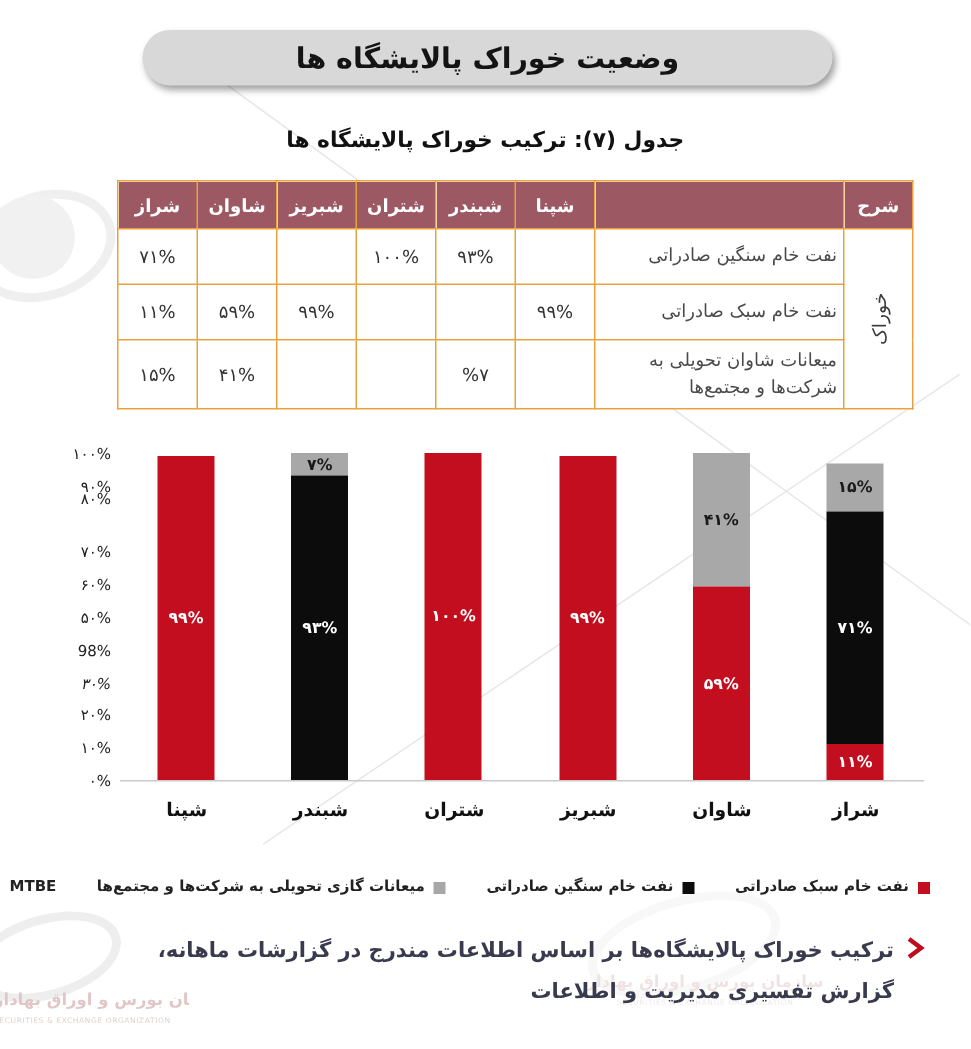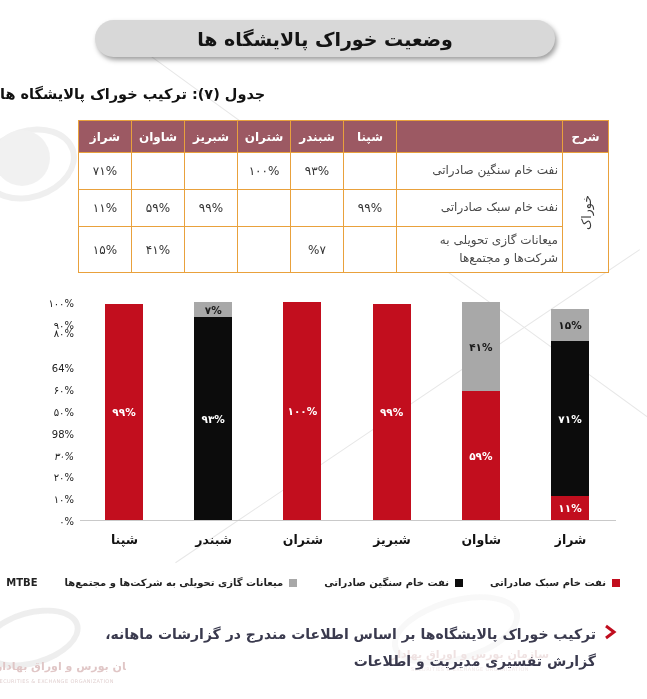--- a/index.html
+++ b/index.html
@@ -19,21 +19,21 @@
   
   .banner{
     position:absolute;left:95px;top:20px;width:460px;height:37px;
     background:#d8d8d8;border-radius:19px;
     box-shadow:2px 3px 5px rgba(0,0,0,.38);
     display:flex;align-items:center;justify-content:center;
     font-size:19px;font-weight:bold;color:#141414;
   }
   
   .caption{
-    position:absolute;left:0;top:86px;width:647px;text-align:left;
+    position:absolute;left:0;top:86px;width:647px;text-align:center;
     font-size:14.5px;font-weight:bold;color:#111;
   }
   
   table.feed{
     position:absolute;left:78px;top:120px;width:530px;
     border-collapse:collapse;direction:rtl;table-layout:fixed;
     background:#fff;
   }
   table.feed td,table.feed th{
     border:1.6px solid #e9a13c;font-weight:normal;
@@ -57,21 +57,21 @@
   .plot{position:absolute;left:38px;top:6px;width:536px;height:218px;border-bottom:1px solid #c9c9c9;}
   .slot{position:absolute;bottom:0;width:89px;height:218px;}
   .stack{position:absolute;bottom:0;left:25px;width:38px;display:flex;flex-direction:column;}
   .seg{width:38px;display:flex;align-items:center;justify-content:center;}
   .seg span{font-size:10.5px;font-weight:bold;direction:ltr;white-space:nowrap;}
   .xlab{position:absolute;bottom:-27px;left:0;width:89px;text-align:center;
         font-size:12.5px;font-weight:bold;color:#111;}
   
   .legend{
     position:absolute;left:55px;top:577px;width:565px;height:20px;
-    display:flex;flex-direction:row;justify-content:flex-end;align-items:flex-start;gap:27px;
+    display:flex;flex-direction:row;justify-content:flex-end;align-items:flex-end;gap:27px;
   }
   .litem{display:flex;align-items:center;gap:6px;}
   .litem .ltext{font-size:10px;font-weight:bold;color:#222;direction:rtl;white-space:nowrap;}
   .marker{width:8px;height:8px;display:inline-block;}
   
   .footnote{
     position:absolute;right:30px;top:621px;width:545px;direction:rtl;
   }
   .fn-arrow{position:absolute;right:0;top:3px;width:14px;height:16px;}
   .fn-text{margin-right:21px;text-align:right;font-size:14px;font-weight:bold;
@@ -144,41 +144,41 @@
     <tr class="r2">
       <td class="rowlabel">نفت خام سبک صادراتی</td>
       <td class="val">۹۹%</td>
       <td class="val"></td>
       <td class="val"></td>
       <td class="val">۹۹%</td>
       <td class="val">۵۹%</td>
       <td class="val">۱۱%</td>
     </tr>
     <tr class="r3">
-      <td class="rowlabel">میعانات گازی تحویلی به شرکت‌ها و مجتمع‌ها</td>
+      <td class="rowlabel">میعانات شاوان تحویلی به شرکت‌ها و مجتمع‌ها</td>
       <td class="val"></td>
       <td class="val">%۷</td>
       <td class="val"></td>
       <td class="val"></td>
       <td class="val">۴۱%</td>
       <td class="val">۱۵%</td>
     </tr>
   </tbody>
 </table>
 
 <div class="chart">
   <div class="yaxis" id="yaxis">
       <span class="ytick" style="bottom: -7px;">۰%</span>
       <span class="ytick" style="bottom: 14.8px;">۱۰%</span>
       <span class="ytick" style="bottom: 36.6px;">۲۰%</span>
       <span class="ytick" style="bottom: 58.4px; font-style: italic;">۳۰%</span>
       <span class="ytick" style="bottom: 80.2px;">98%</span>
       <span class="ytick" style="bottom: 102px;">۵۰%</span>
       <span class="ytick" style="bottom: 123.8px;">۶۰%</span>
-      <span class="ytick" style="bottom: 145.6px;">64%</span>
+      <span class="ytick" style="bottom: 145.6px;">۷۰%</span>
       <span class="ytick" style="bottom: 181px;">۸۰%</span>
       <span class="ytick" style="bottom: 189.2px;">۹۰%</span>
       <span class="ytick" style="bottom: 211px;">۱۰۰%</span>
     </div>
   <div class="plot" id="plot">
       <div class="slot" style="left: 0px;">
         <div class="stack">
           <div class="seg" style="height: 215.82px; background: rgb(194, 14, 30);">
             <span style="color: rgb(255, 255, 255);">۹۹%</span>
           </div>

